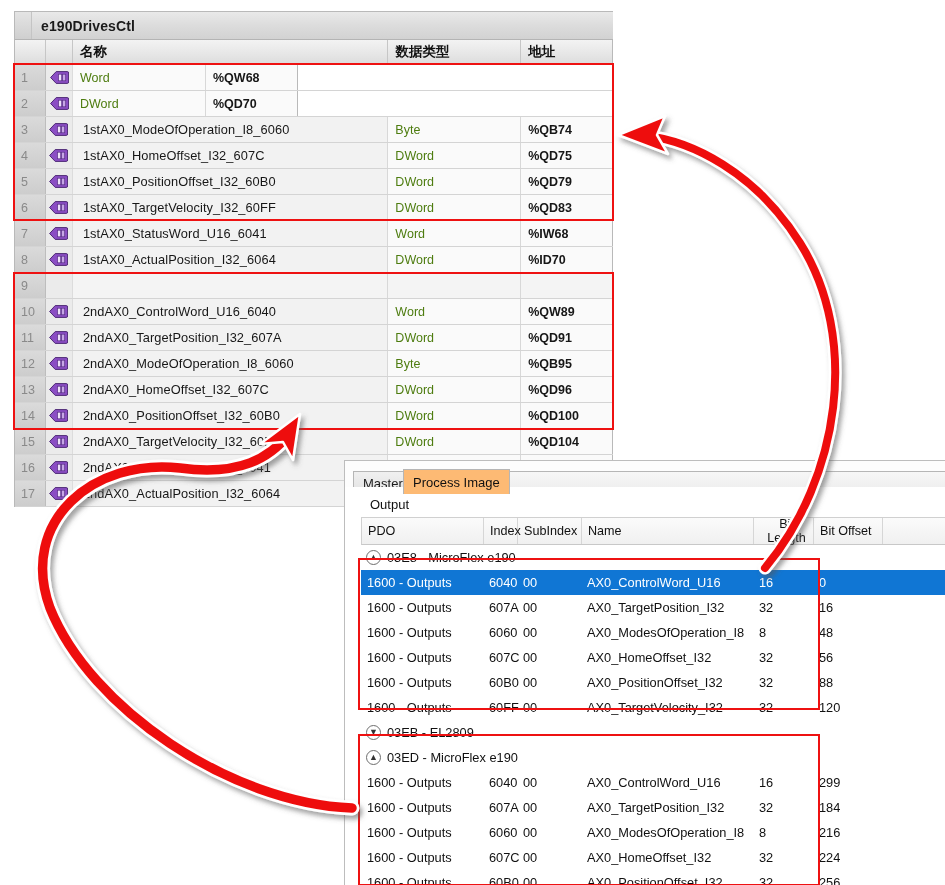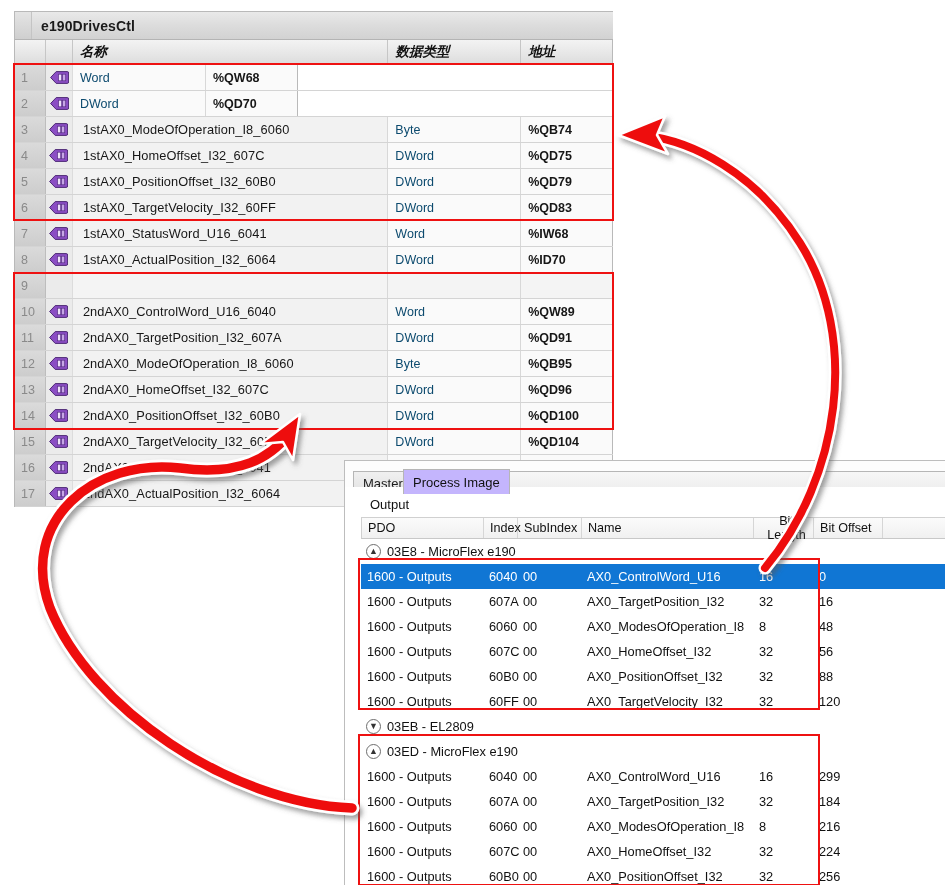--- a/index.html
+++ b/index.html
@@ -30,21 +30,21 @@
   .plc-title-spacer { width: 17px; height: 100%; border-right: 1px solid #c4c4c4;
     background: linear-gradient(to bottom,#e4e4e4,#cfcfcf); }
   .plc-title-text {
     font-size: 14px; font-weight: bold; color: #1a1a1a;
     padding-left: 9px; letter-spacing: 0.1px;
   }
   .plc-head-row {
     height: 25px;
     background: linear-gradient(to bottom, #f3f3f3 0%, #e6e6e6 60%, #dddddd 100%);
     border-bottom: 1px solid #b0b0b0;
-    display: flex; align-items: center; font-style: italic;
+    display: flex; align-items: center;
   }
   .plc-head-cell {
     height: 100%; display: flex; align-items: center;
     border-right: 1px solid #c6c6c6;
     font-size: 13.5px; font-weight: bold; color: #111;
     padding-left: 7px;
     background: linear-gradient(to bottom, #f3f3f3 0%, #e6e6e6 60%, #dcdcdc 100%);
   }
   .c-num   { width: 31px; }
   .c-icon  { width: 27px; }
@@ -61,21 +61,21 @@
     color: #8a8a8a; font-size: 12.5px; padding-left: 6px;
     border-right: 1px solid #bdbdbd;
   }
   .plc-row .c-icon {
     background: #ebebeb; justify-content: center;
     border-right: 1px solid #dcdcdc;
   }
   .plc-row .c-name { background: #f2f2f2; padding-left: 10px;
     font-size: 12.8px; color: #171717; letter-spacing: .1px; position: relative; }
   .plc-row .c-type { background: #fafafa; padding-left: 7px;
-    font-size: 12.5px; color: #0c4a6e; }
+    font-size: 12.5px; color: #4d7c0f; }
   .plc-row .c-addr { background: #fafafa; padding-left: 7px;
     font-size: 12.5px; color: #171717; font-weight: 600;
     border-right: 1px solid #b9b9b9; }
   .plc-row.empty .c-name, .plc-row.empty .c-type, .plc-row.empty .c-addr { background:#f4f4f4; }
 
   
   .tag-icon { display:block; width: 19px; height: 13px; }
 
   
   .red-box { position: absolute; border: 2px solid #ee1111; pointer-events: none; }
@@ -89,35 +89,35 @@
   }
   .pi-tabstrip { position: relative; height: 25px; margin: 8px 0 0 8px; }
   .pi-tab {
     position: absolute; top: 2px; height: 23px;
     display: flex; align-items: center; padding: 0 9px;
     font-size: 13px; color: #1d1d1d;
     border: 1px solid #b6b6b6; border-bottom: none;
     background: linear-gradient(to bottom,#f0f0f0,#e2e2e2);
   }
   .pi-tab.active {
-    background: #c4b5fd; top: 0; height: 25px; z-index: 3; color:#111;
+    background: #fdba74; top: 0; height: 25px; z-index: 3; color:#111;
   }
   .pi-tabline { position: absolute; left: 8px; top: 25px; width: 585px;
                 height: 1px; background: #b6b6b6; }
   .pi-tabrest { position: absolute; top: 2px; height: 23px;
                 border: 1px solid #b6b6b6; border-bottom: none;
                 background: linear-gradient(to bottom,#f7f7f7,#ececec); }
 
   .pi-body { position: absolute; left: 0; top: 26px; right: 0; bottom: 0;
              background: #ffffff; }
   .pi-section-label { position: absolute; left: 25px; top: 10px;
              font-size: 13px; color: #111; }
   #pi-table { position: absolute; left: 16px; top: 30px; width: 585px; }
 
-  .pi-head { display: flex; height: 22px;
+  .pi-head { display: flex; height: 28px;
              background: linear-gradient(to bottom,#fbfbfb,#f0f0f0);
              border: 1px solid #d0d0d0; border-bottom: 1px solid #c8c8c8; }
   .pi-head div { height: 100%; display: flex; align-items: center;
              padding-left: 6px; font-size: 12.6px; color: #111;
              border-right: 1px solid #d6d6d6; }
   .pi-head div:last-child { border-right: none; }
   .w-pdo { width: 122px; }
   .w-idx { width: 34px; }
   .w-sub { width: 64px; }
   .w-nam { width: 172px; }

